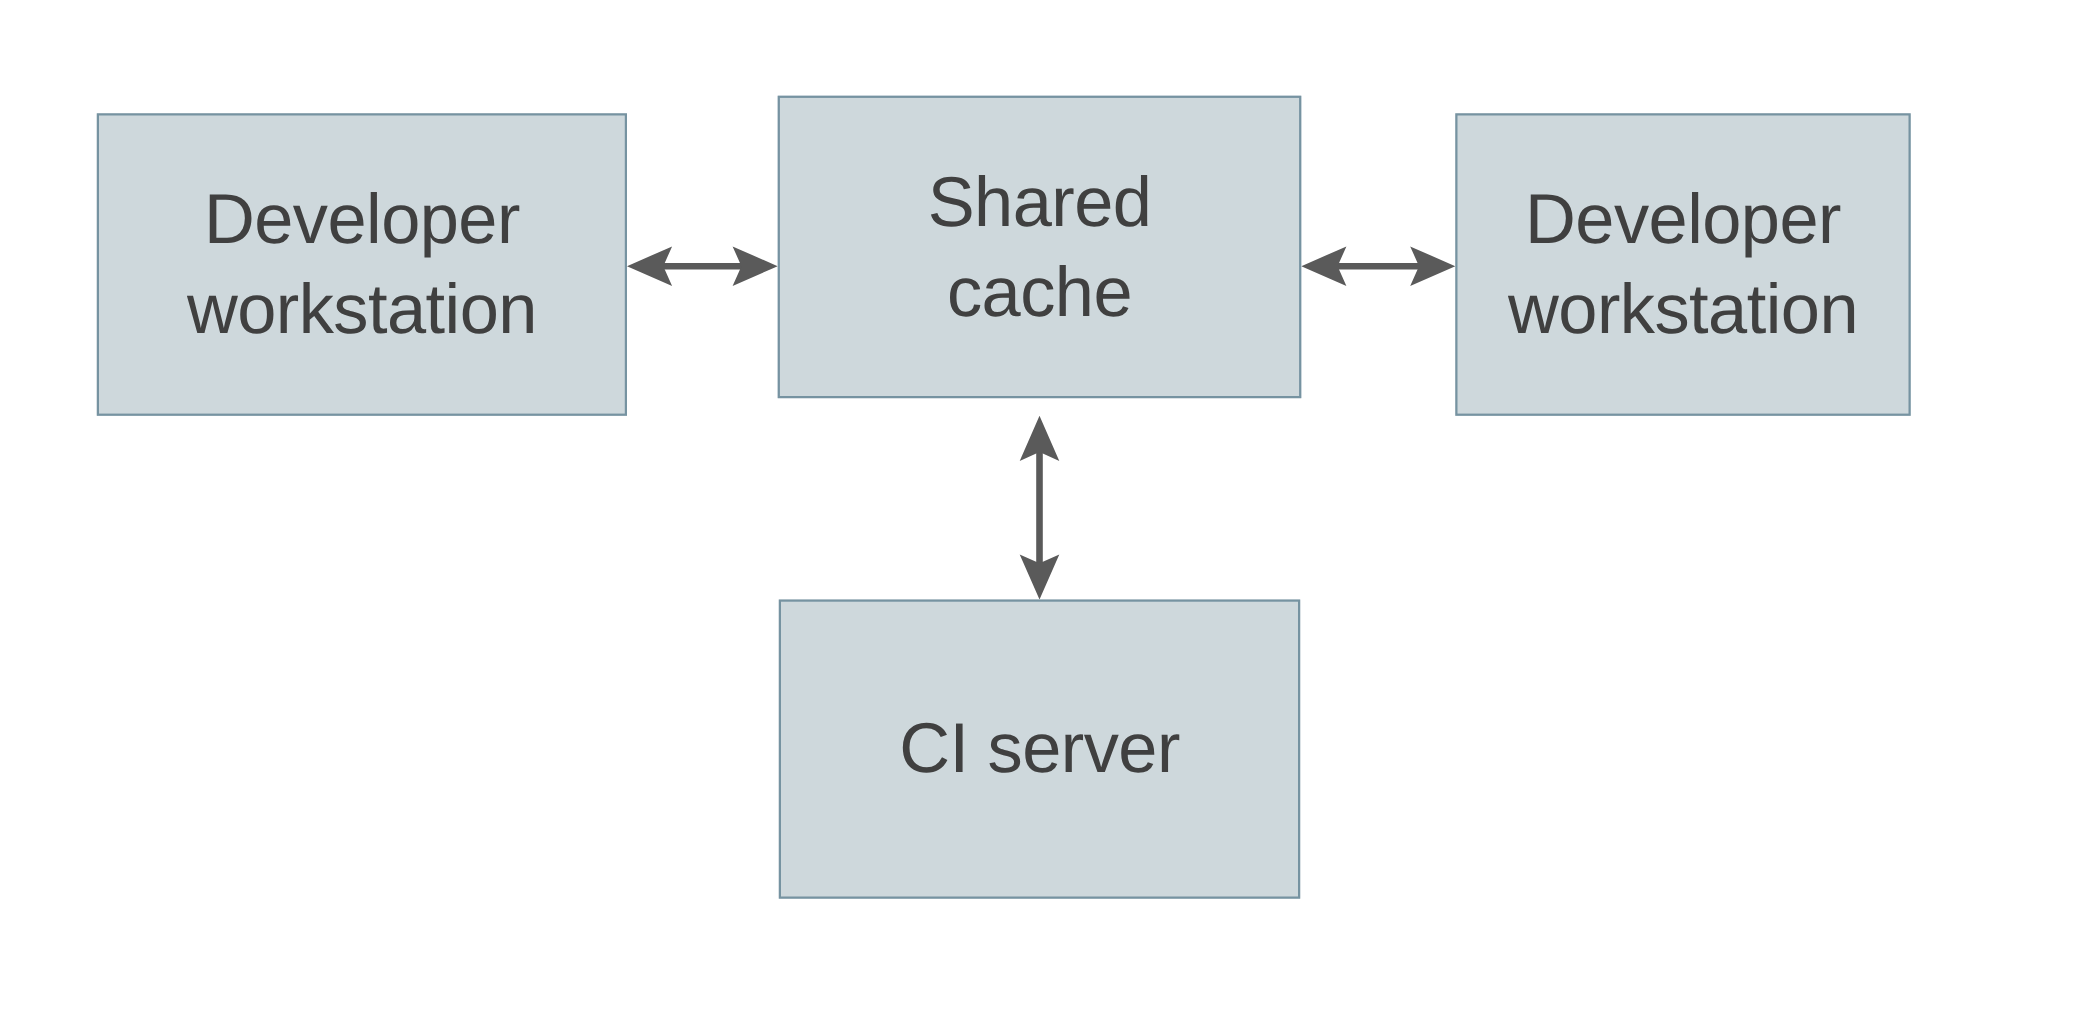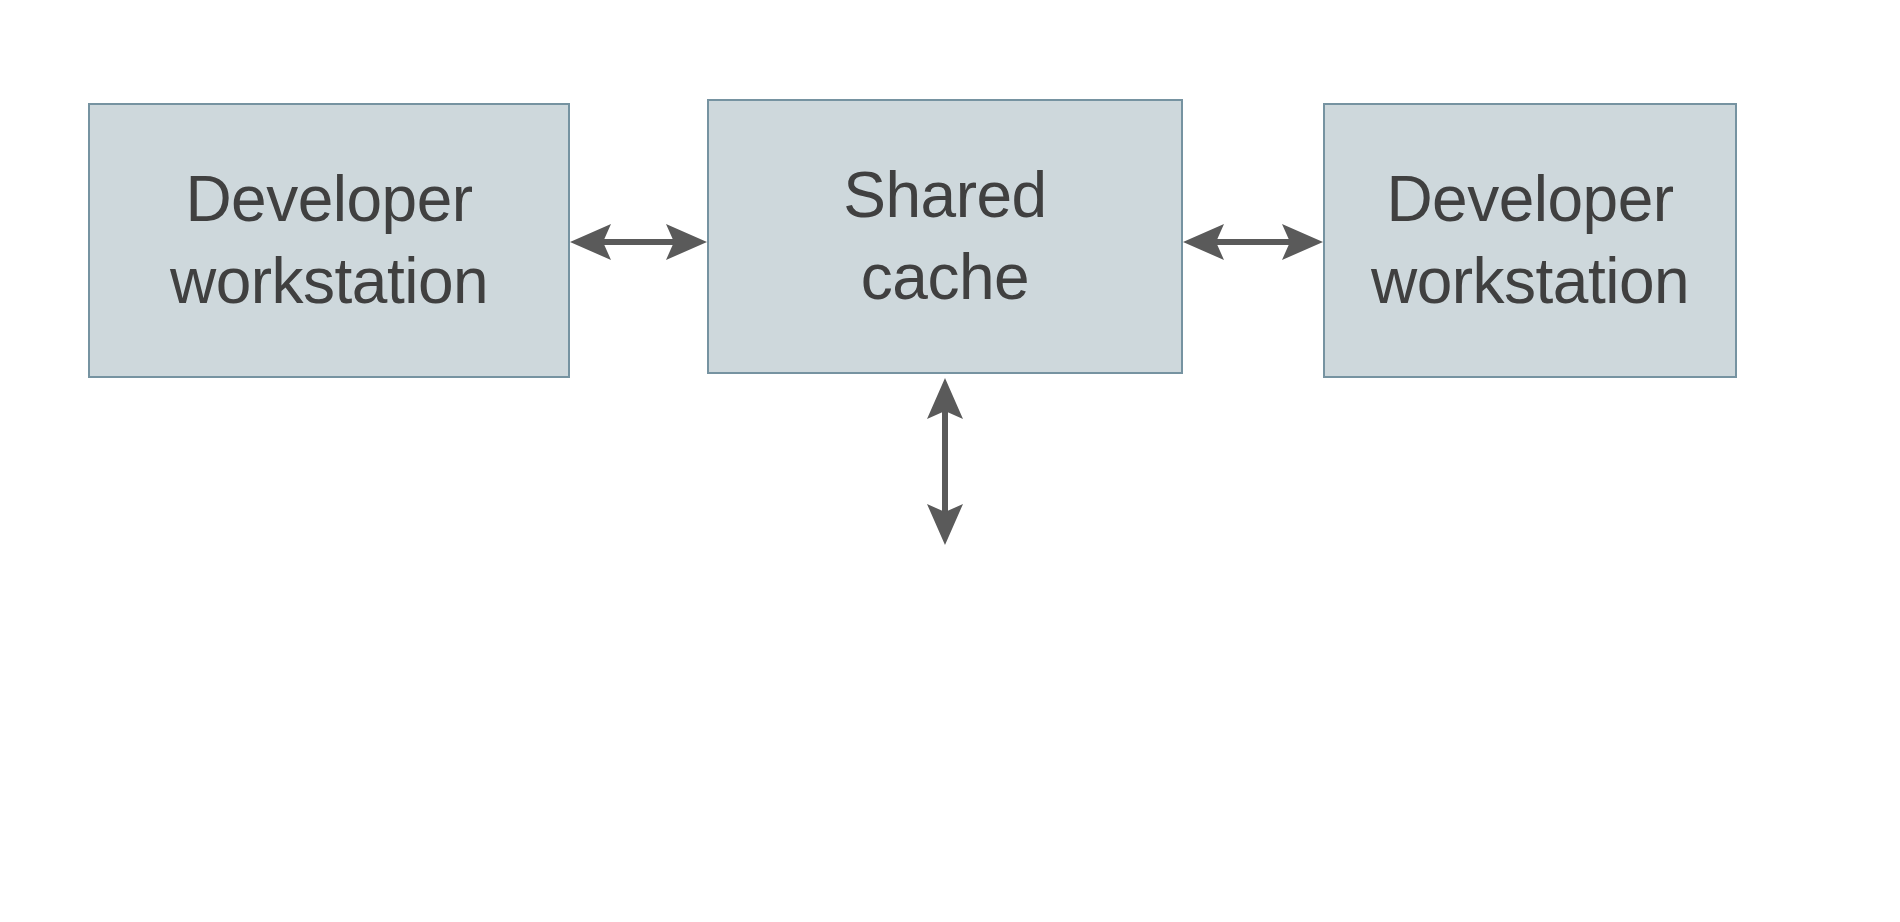--- a/index.html
+++ b/index.html
@@ -72,24 +72,27 @@
       <polygon points="945,378 927,419 945,411 963,419" fill="#5a5a5a"></polygon>
       <polygon points="945,545 927,504 945,512 963,504" fill="#5a5a5a"></polygon>
     </g>
   </svg>
 
   <div class="node-box" style="left:88px; top:103px; width:482px; height:275px;">
     <span class="node-label">Developer
 workstation</span>
   </div>
 
-  <div class="node-box" style="left:707px; top:99px; width:476px; height:275px;">
+  <div class="node-box" style="left:707px; top:87px; width:476px; height:275px;">
     <span class="node-label">Shared
 cache</span>
   </div>
 
   <div class="node-box" style="left:1323px; top:103px; width:414px; height:275px;">
     <span class="node-label">Developer
 workstation</span>
   </div>
 
+  <div class="node-box" style="left:708px; top:545px; width:474px; height:272px;">
+    <span class="node-label">CI server</span>
+  </div>
 
 </div>
 
 </body></html>

